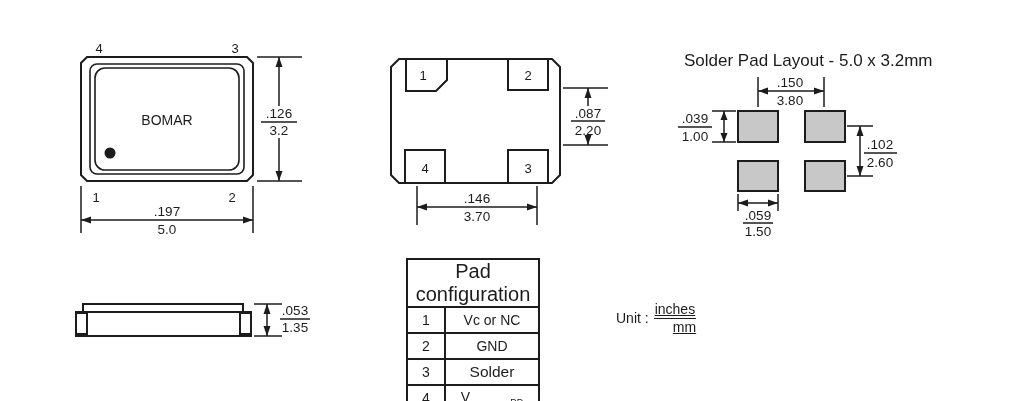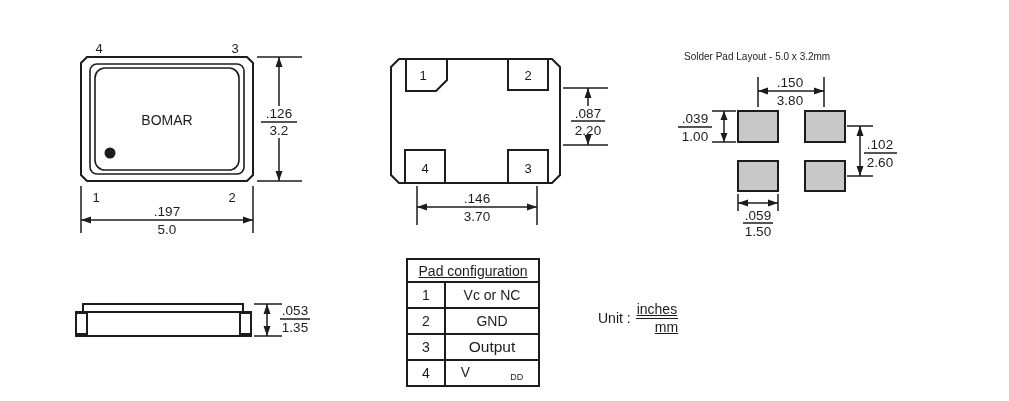--- a/index.html
+++ b/index.html
@@ -7,35 +7,35 @@
     position:relative;width:1009px;height:401px;background:#ffffff;
     font-family:"Liberation Sans",sans-serif;color:#1c1c1c;overflow:hidden;
   }
   .abs{position:absolute;}
   svg text{
     font-family:"Liberation Sans",sans-serif;
     fill:#1c1c1c;font-size:13.5px;
   }
   svg .brand{font-size:14px;}
   svg .num{font-size:13px;}
-  .spl-title{position:absolute;left:684px;top:51px;font-size:10px;white-space:nowrap;}
+  .spl-title{position:absolute;left:684px;top:51px;font-size:17px;white-space:nowrap;}
   table.padcfg{
     position:absolute;left:406px;top:258px;
     border-collapse:collapse;font-size:14px;text-align:center;
   }
   table.padcfg th,table.padcfg td{
     border:2px solid #1c1c1c;padding:0;
   }
-  table.padcfg th{font-weight:normal;font-size:14px;width:129px;height:21px;text-decoration:underline;}
+  table.padcfg th{font-weight:normal;font-size:20px;width:129px;height:21px;}
   table.padcfg td.c1{width:36px;height:24px;}
   table.padcfg td.c2{width:92px;height:24px;border-radius:11px;}
   td.out{font-size:15.5px;}
   .sub{font-size:9px;vertical-align:-3px;letter-spacing:0;margin-left:40px;}
   .unit-note{
-    position:absolute;left:598px;top:302px;display:flex;align-items:center;
+    position:absolute;left:616px;top:302px;display:flex;align-items:center;
     font-size:14px;gap:5px;
   }
   .frac{display:inline-block;text-align:right;line-height:1.05;text-decoration:underline;}
   .frac .top{display:block;border-bottom:1.6px solid #1c1c1c;padding:0 1px 1px 1px;}
   .frac .bot{display:block;padding-top:1px;}
 </style>
 </head>
 <body>
 
 <div class="canvas">
@@ -186,21 +186,21 @@
     <tr>
       <td class="c1">1</td>
       <td class="c2">Vc or NC</td>
     </tr>
     <tr>
       <td class="c1">2</td>
       <td class="c2">GND</td>
     </tr>
     <tr>
       <td class="c1">3</td>
-      <td class="c2 out">Output</td>
+      <td class="c2 out">Solder</td>
     </tr>
     <tr>
       <td class="c1">4</td>
       <td class="c2"><span>V</span><span class="sub">DD</span></td>
     </tr>
   </tbody>
     </table>
 
   <div class="unit-note">
     <span>Unit :</span>

